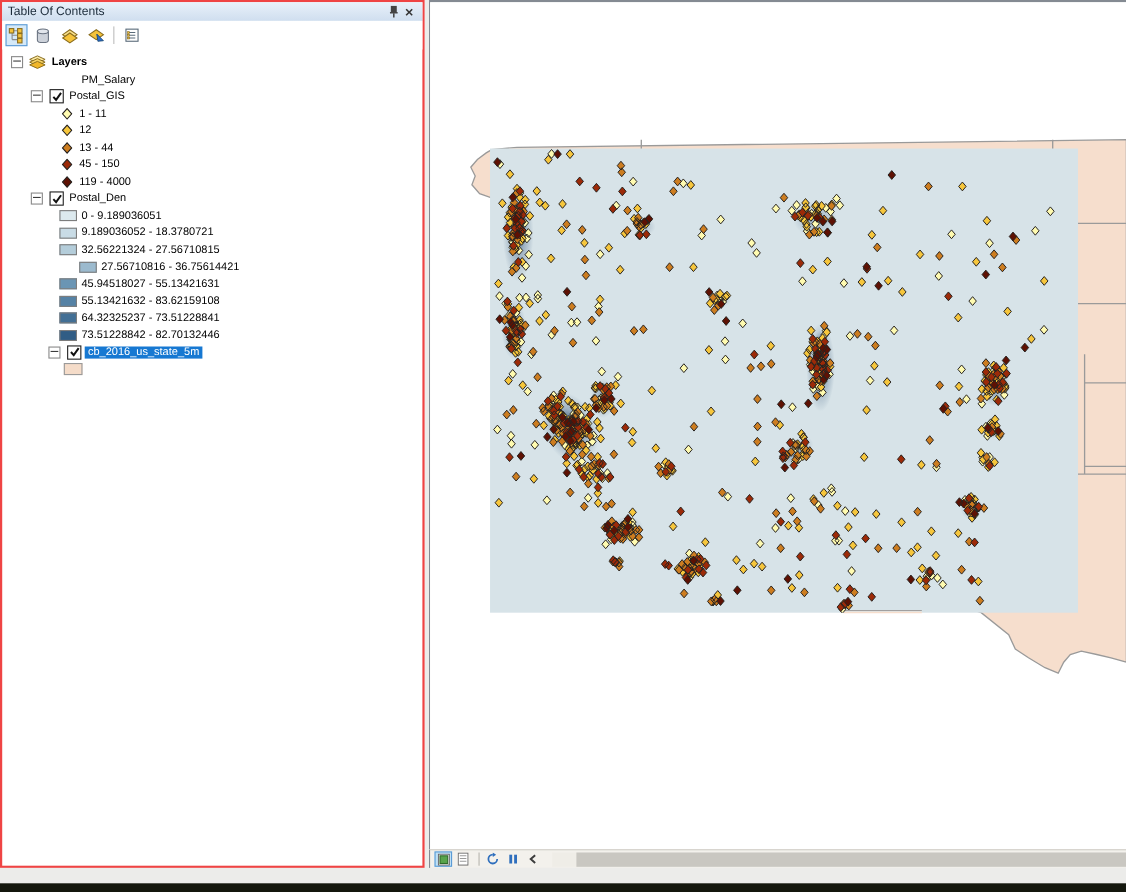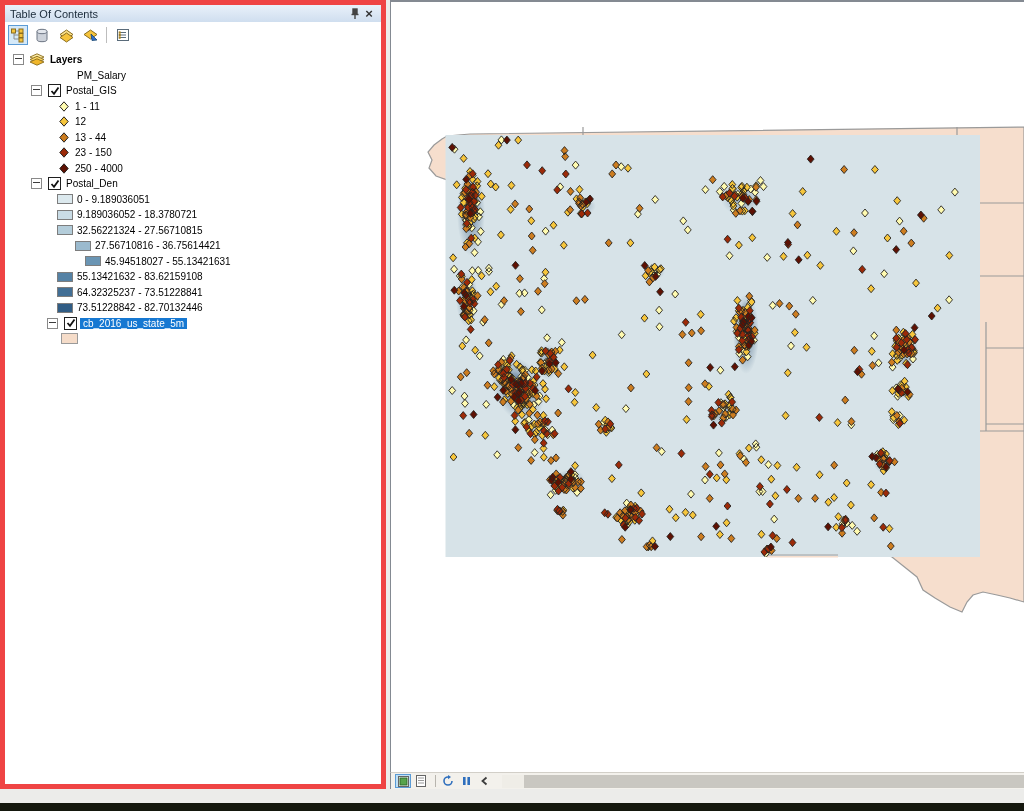--- a/index.html
+++ b/index.html
@@ -1,21 +1,21 @@
 <!DOCTYPE html>
 <html><head>
 <meta charset="utf-8">
 <style>
   html,body{margin:0;padding:0;}
   body{width:1024px;height:811px;position:relative;background:#ececea;
        font-family:"Liberation Sans",sans-serif;overflow:hidden;}
 
   
   #toc-panel{position:absolute;left:0;top:0;width:386px;height:789px;background:#fff;
-             border:5px solid #ef4444;box-sizing:border-box;}
+             border:2px solid #ef4444;box-sizing:border-box;}
   #toc-titlebar{height:17px;background:linear-gradient(#e9f1fa,#cfdeef);display:flex;
                 align-items:center;font-size:11px;color:#1b2b3a;padding:0 5px;}
   #toc-title{flex:1;}
   .tb-win-btn{width:14px;height:14px;display:flex;align-items:center;justify-content:center;
               color:#333;cursor:default;}
   #toc-toolbar{height:26px;display:flex;align-items:center;padding-left:3px;gap:4px;background:#fff;}
   .tool-btn{width:20px;height:20px;display:flex;align-items:center;justify-content:center;
             border:1px solid transparent;box-sizing:border-box;}
   .tool-btn.sel{border:1px solid #5b9bd5;background:#d5e9f8;}
   .tool-sep{width:1px;height:16px;background:#bdbdbd;margin:0 2px;}
@@ -171,29 +171,29 @@
           </svg>
         </span>
         <span class="lbl" style="margin-left: 4px;">13 - 44</span>
       </div>
       <div class="trow" style="padding-left: 52px;">
         <span style="width: 14px; display: flex; justify-content: center; flex: 0 0 auto;">
           <svg width="10" height="11" viewBox="0 0 10 11">
             <path d="M5,0.8 L9.2,5.5 L5,10.2 L0.8,5.5 Z" fill="#9c2a08" stroke="#26221f" stroke-width="1"></path>
           </svg>
         </span>
-        <span class="lbl" style="margin-left: 4px;">23 - 150</span>
+        <span class="lbl" style="margin-left: 4px;">45 - 150</span>
       </div>
       <div class="trow" style="padding-left: 52px;">
         <span style="width: 14px; display: flex; justify-content: center; flex: 0 0 auto;">
           <svg width="10" height="11" viewBox="0 0 10 11">
             <path d="M5,0.8 L9.2,5.5 L5,10.2 L0.8,5.5 Z" fill="#5e1103" stroke="#26221f" stroke-width="1"></path>
           </svg>
         </span>
-        <span class="lbl" style="margin-left: 4px;">250 - 4000</span>
+        <span class="lbl" style="margin-left: 4px;">119 - 4000</span>
       </div>
       <div class="trow" style="padding-left: 26px;">
         <span class="expander"></span>
         <span class="checkbox" style="margin-left: 6px;">
           <svg width="10" height="10" viewBox="0 0 10 10">
             <path d="M1.5,5 L4,7.8 L8.5,1.5" fill="none" stroke="#111" stroke-width="1.8"></path>
           </svg>
         </span>
         <span class="lbl">Postal_Den</span>
       </div>
@@ -206,21 +206,21 @@
         <span class="lbl" style="margin-left: 4px;">9.189036052 - 18.3780721</span>
       </div>
       <div class="trow" style="padding-left: 52px;">
         <span class="swatch-rect" style="background: rgb(180, 205, 218);"></span>
         <span class="lbl" style="margin-left: 4px;">32.56221324 - 27.56710815</span>
       </div>
       <div class="trow" style="padding-left: 70px;">
         <span class="swatch-rect" style="background: rgb(155, 186, 206);"></span>
         <span class="lbl" style="margin-left: 4px;">27.56710816 - 36.75614421</span>
       </div>
-      <div class="trow" style="padding-left: 80px;">
+      <div class="trow" style="padding-left: 52px;">
         <span class="swatch-rect" style="background: rgb(106, 149, 180);"></span>
         <span class="lbl" style="margin-left: 4px;">45.94518027 - 55.13421631</span>
       </div>
       <div class="trow" style="padding-left: 52px;">
         <span class="swatch-rect" style="background: rgb(85, 130, 165);"></span>
         <span class="lbl" style="margin-left: 4px;">55.13421632 - 83.62159108</span>
       </div>
       <div class="trow" style="padding-left: 52px;">
         <span class="swatch-rect" style="background: rgb(66, 111, 149);"></span>
         <span class="lbl" style="margin-left: 4px;">64.32325237 - 73.51228841</span>

